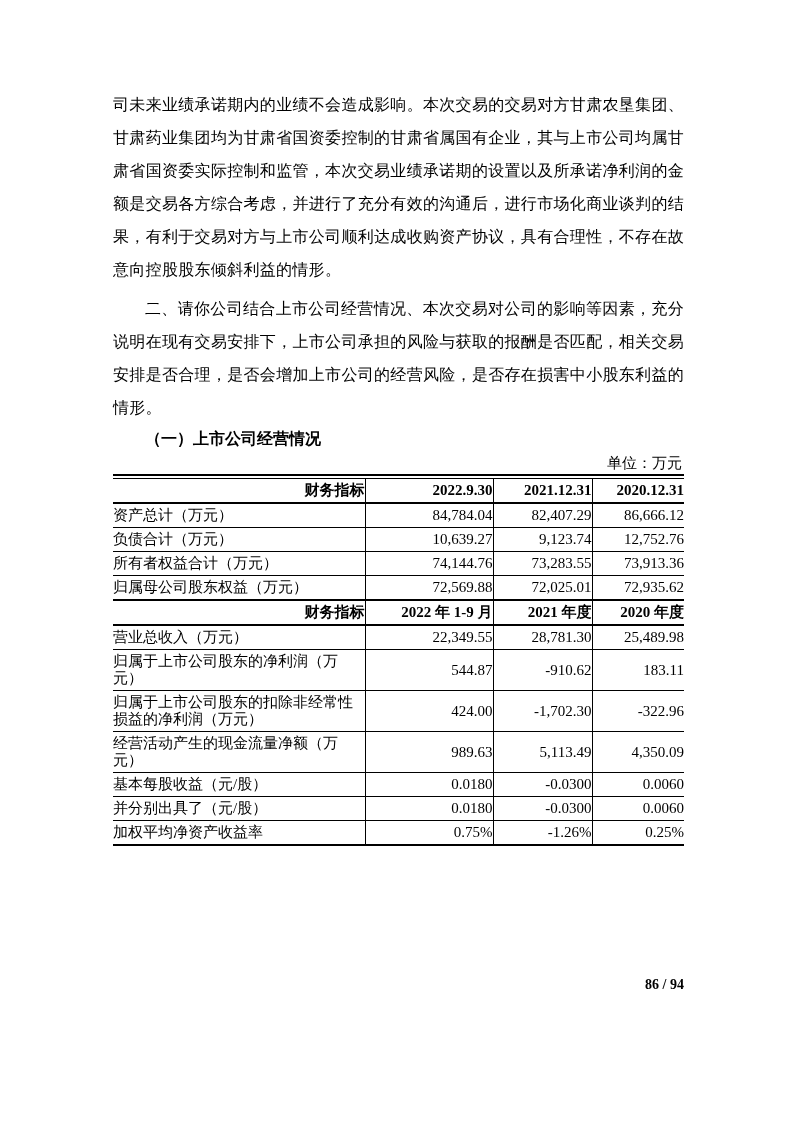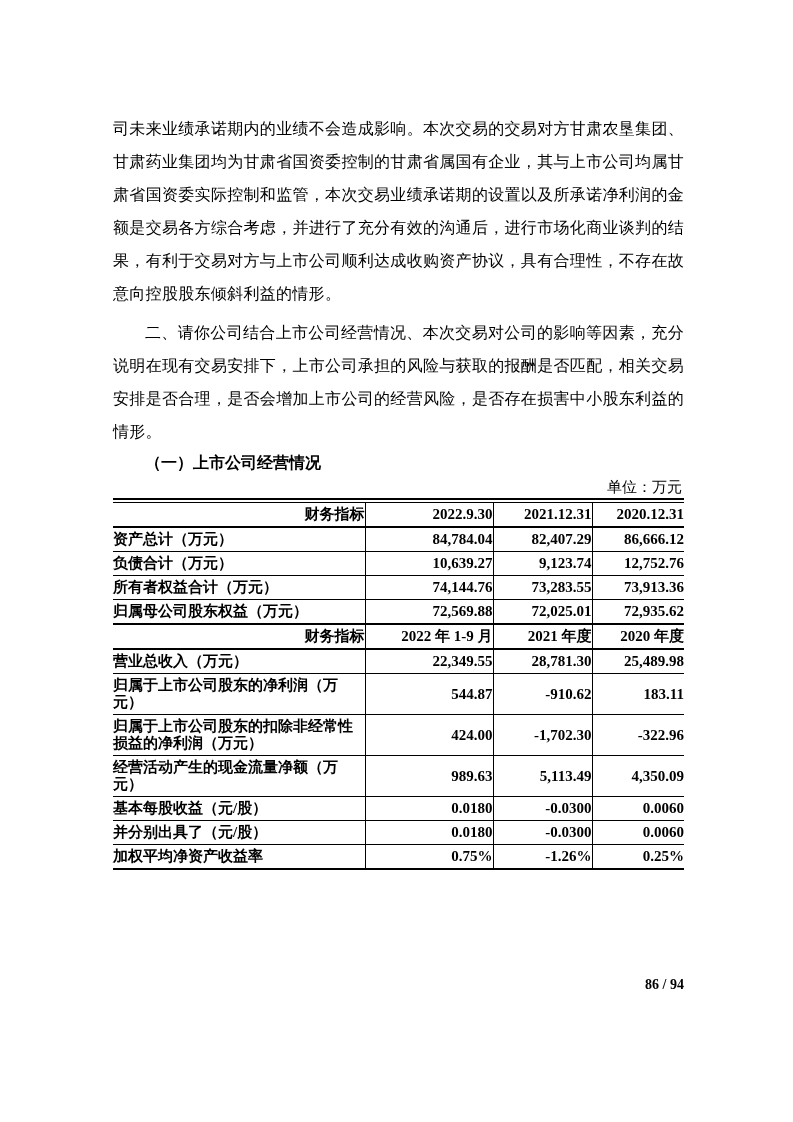--- a/index.html
+++ b/index.html
@@ -24,21 +24,20 @@
   }
   .para {
     margin: 0;
     font-size: 16px;
     line-height: 33px;
     text-align: justify;
     letter-spacing: 0.3px;
   }
   .para-continuation {
     margin-bottom: 6px;
-    margin-top: 24px;
   }
   .bold { font-weight: normal; }
   .indent { text-indent: 2em; }
   .question { line-height: 33px; }
   .section-heading {
     margin: 0;
     font-size: 16px;
     line-height: 30px;
     font-weight: bold;
     text-indent: 2em;
@@ -69,21 +68,21 @@
     border-top: 2px solid #000;
     border-bottom: 2px solid #000;
   }
   table.fin-table tr.header-row:first-child { border-top: none; }
   table.fin-table tr.last-row { border-bottom: 2.5px solid #000; }
   table.fin-table th, table.fin-table td {
     padding: 3px 0;
     height: 17px;
     line-height: 17px;
     vertical-align: middle;
-    font-weight: bold;
+    font-weight: normal;
   }
   table.fin-table th {
     font-weight: bold;
     text-align: right;
   }
   table.fin-table th:nth-child(n+2),
   table.fin-table td:nth-child(n+2) { border-left: 1px solid #000; }
   td.label-cell {
     text-align: left;
     padding-left: 6px;

